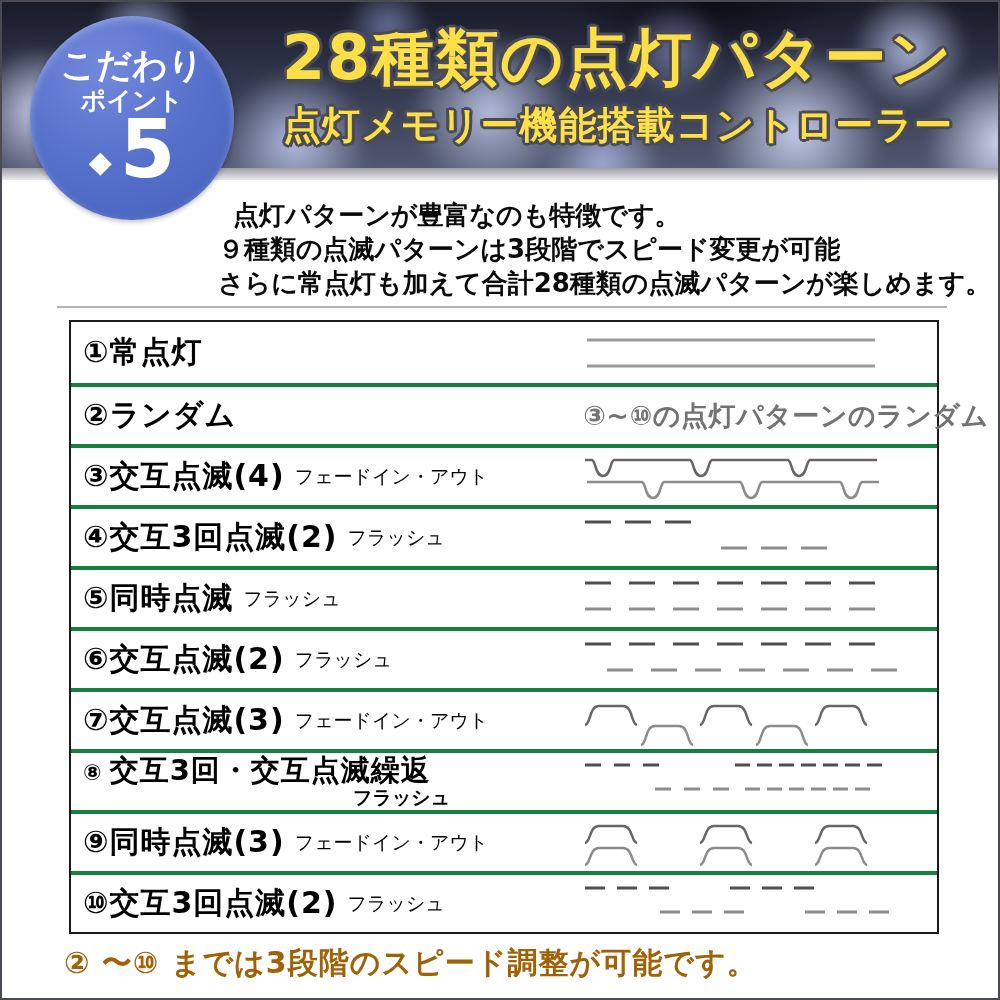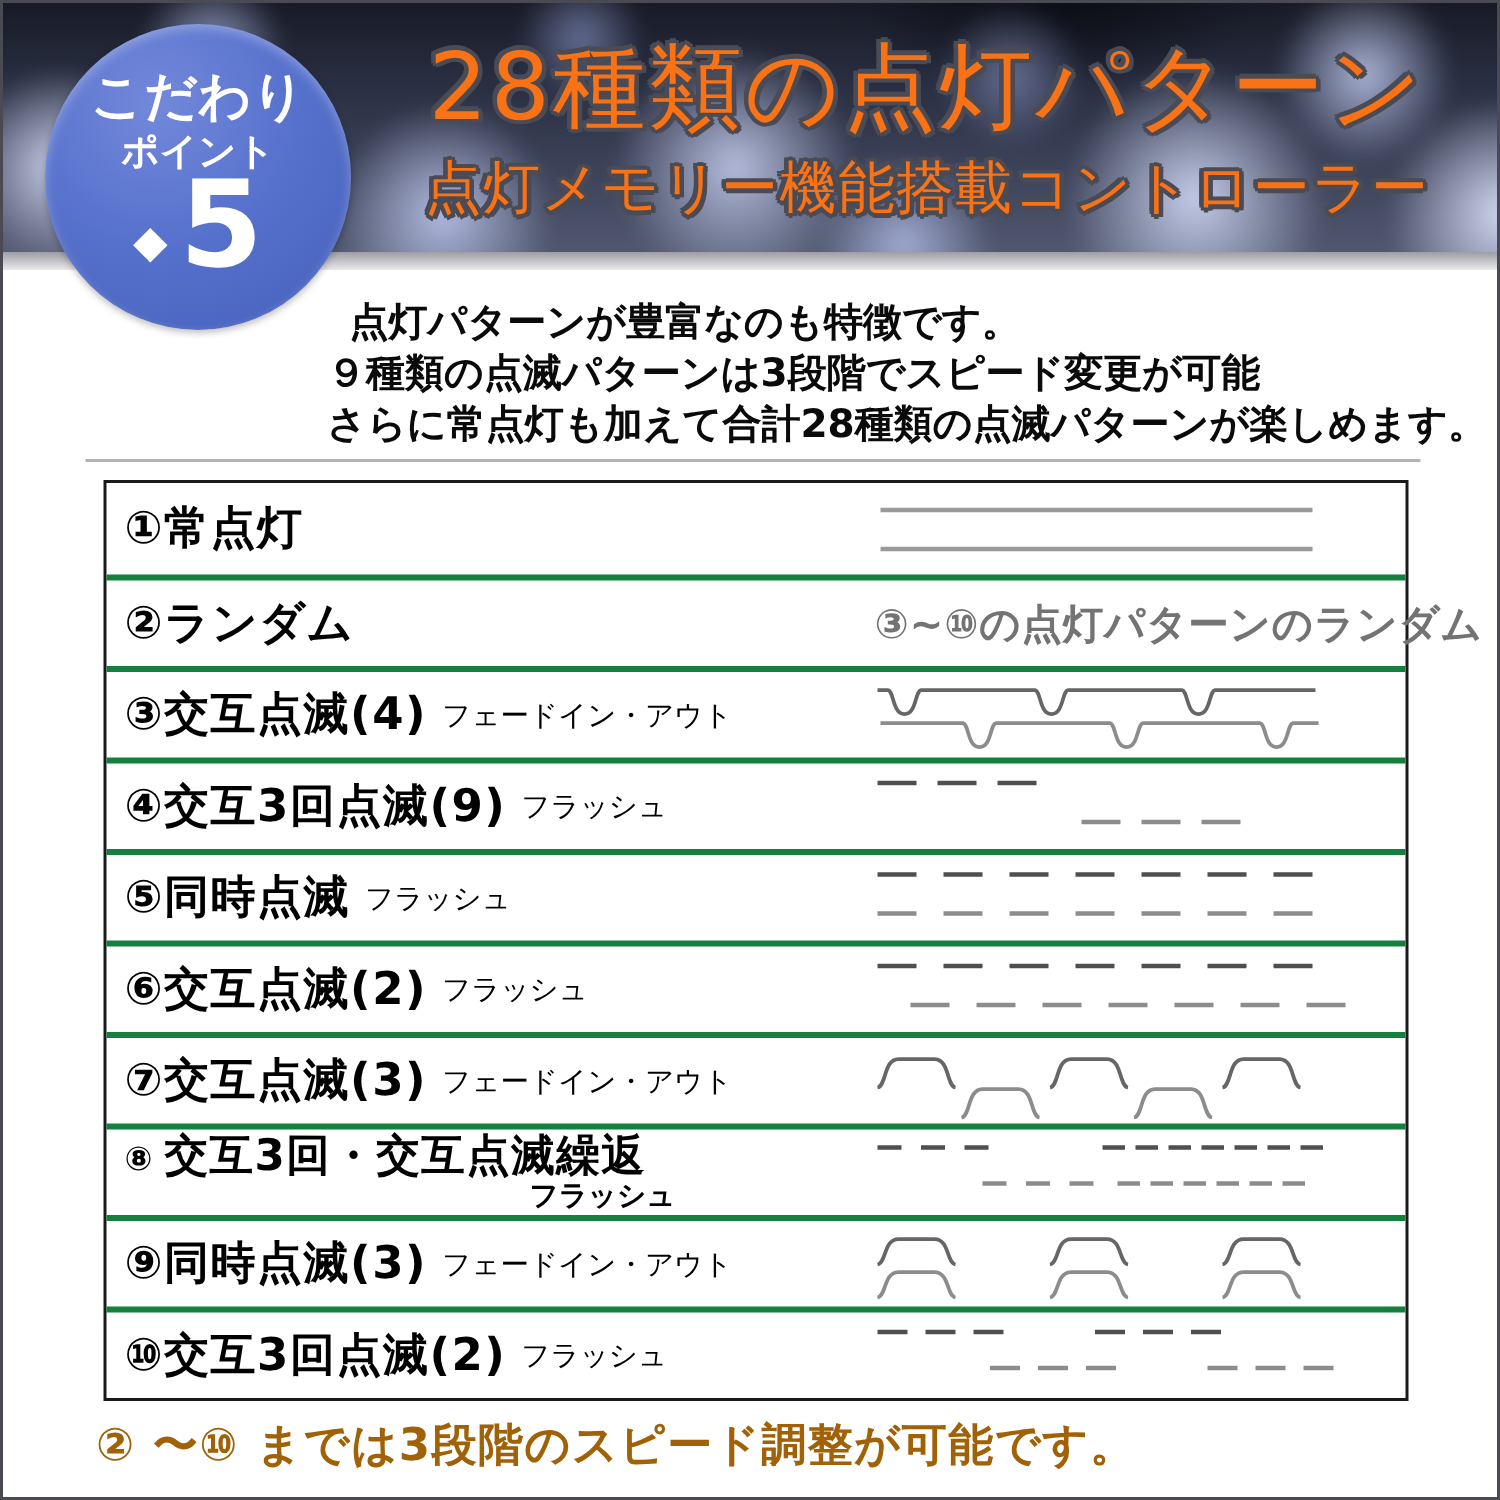--- a/index.html
+++ b/index.html
@@ -23,22 +23,22 @@
       radial-gradient(70px 70px at 67% 30%, rgba(145,155,205,.6), rgba(145,155,205,0) 70%),
       radial-gradient(125px 125px at 79% 70%, rgba(208,216,246,.92), rgba(208,216,246,0) 70%),
       radial-gradient(85px 85px at 90% 30%, rgba(192,202,240,.85), rgba(192,202,240,0) 70%),
       radial-gradient(110px 110px at 99% 75%, rgba(218,224,250,.95), rgba(218,224,250,0) 70%),
       radial-gradient(180px 90px at 70% 4%, rgba(8,10,16,.85), rgba(8,10,16,0) 75%),
       linear-gradient(180deg,#13151e 0%,#272c3f 30%,#3d4359 62%,#5a617a 100%);
   }
   .header-strip { position:absolute; left:0; right:0; bottom:0; height:12px;
     background:linear-gradient(180deg,#9d9da6,#e9e9ed); }
   .title, .subtitle {
-    position:absolute; left:242px; width:748px; text-align:center; color:#f97316;
-    font-weight:400; white-space:nowrap;
+    position:absolute; left:242px; width:748px; text-align:center; color:#fde047;
+    font-weight:700; white-space:nowrap;
     text-shadow:3px 0 #4b4b55,-3px 0 #4b4b55,0 3px #4b4b55,0 -3px #4b4b55,
       2px 2px #4b4b55,-2px 2px #4b4b55,2px -2px #4b4b55,-2px -2px #4b4b55,
       3px 2px #4b4b55,-3px -2px #4b4b55;
   }
   .title   { top:14px; font-size:62px; letter-spacing:2px; }
   .subtitle{ top:98px; font-size:38px; letter-spacing:1px; }
   
   .badge {
     position:absolute; left:28px; top:14px; width:204px; height:204px; border-radius:50%;
     background:radial-gradient(circle at 36% 26%, #7388da 0%, #5671cc 48%, #455fb9 100%);
@@ -124,21 +124,21 @@
           <span class="pmain">③交互点滅(4)</span>
           <span class="psub">フェードイン・アウト</span>
         </div>
         <div class="pwave"><svg width="334" height="52" viewBox="0 0 334 52">
             <path d="M2 9 H9 C13 10 12 25 20 25 C28 25 27 10 31 9 H107 C111 10 110 25 118 25 C126 25 125 10 129 9 H205 C209 10 208 25 216 25 C224 25 223 10 227 9 H294" stroke="#666" stroke-width="2.5" fill="none" stroke-linecap="butt"></path>
             <path d="M4 31 H59 C63 32 62 47 70 47 C78 47 77 32 81 31 H157 C161 32 160 47 168 47 C176 47 175 32 179 31 H257 C261 32 260 47 268 47 C276 47 275 32 279 31 H296" stroke="#8c8c8c" stroke-width="2.5" fill="none" stroke-linecap="butt"></path>
           </svg></div>
       </div>
       <div class="prow">
         <div class="plabel">
-          <span class="pmain">④交互3回点滅(9)</span>
+          <span class="pmain">④交互3回点滅(2)</span>
           <span class="psub">フラッシュ</span>
         </div>
         <div class="pwave"><svg width="334" height="52" viewBox="0 0 334 52">
             <path d="M2 10 H28 M42 10 H68 M82 10 H108" stroke="#4f4f4f" stroke-width="3" fill="none" stroke-linecap="butt"></path>
             <path d="M138 36 H164 M178 36 H204 M218 36 H244" stroke="#8c8c8c" stroke-width="3" fill="none" stroke-linecap="butt"></path>
           </svg></div>
       </div>
       <div class="prow">
         <div class="plabel">
           <span class="pmain">⑤同時点滅</span>

